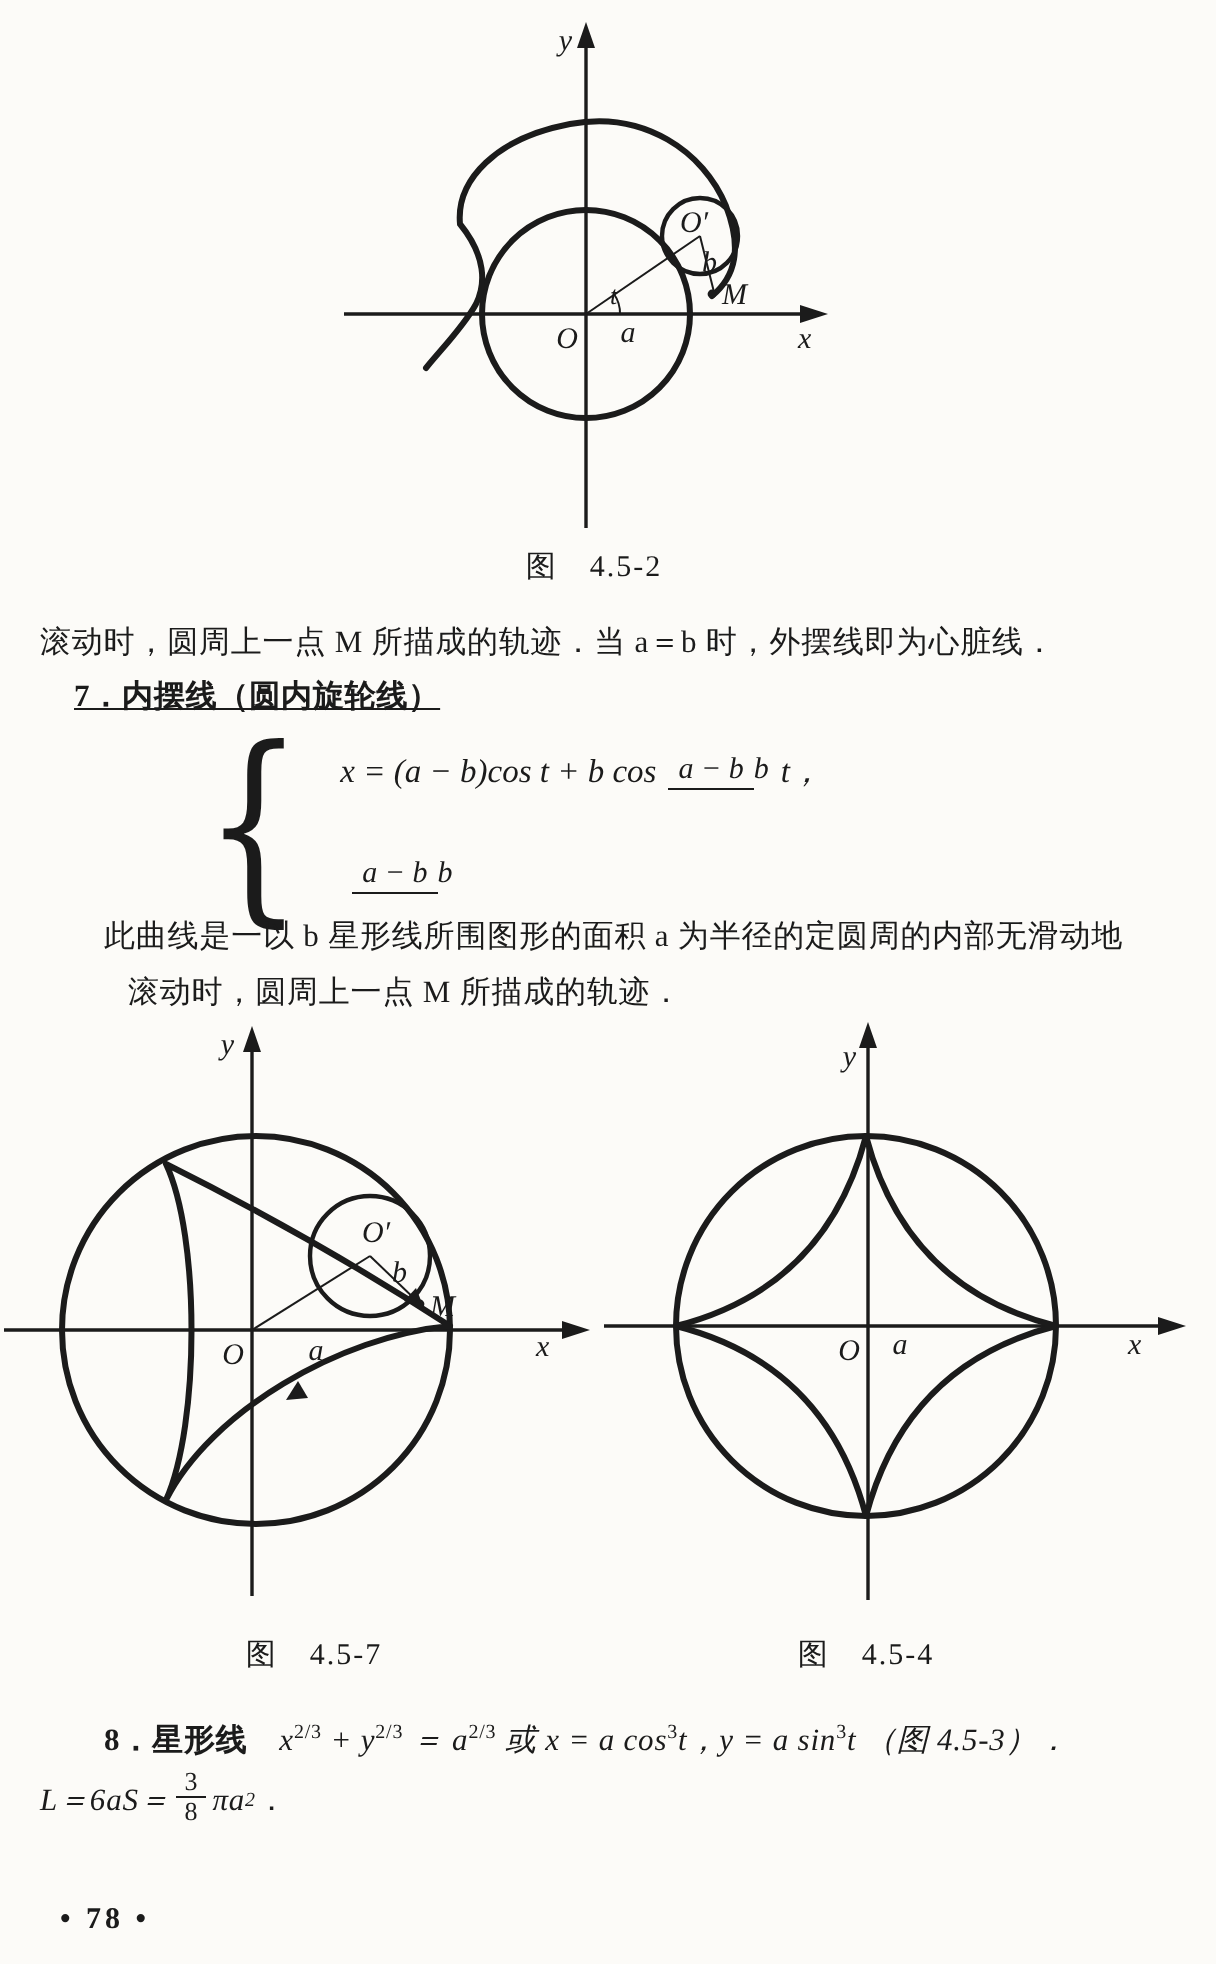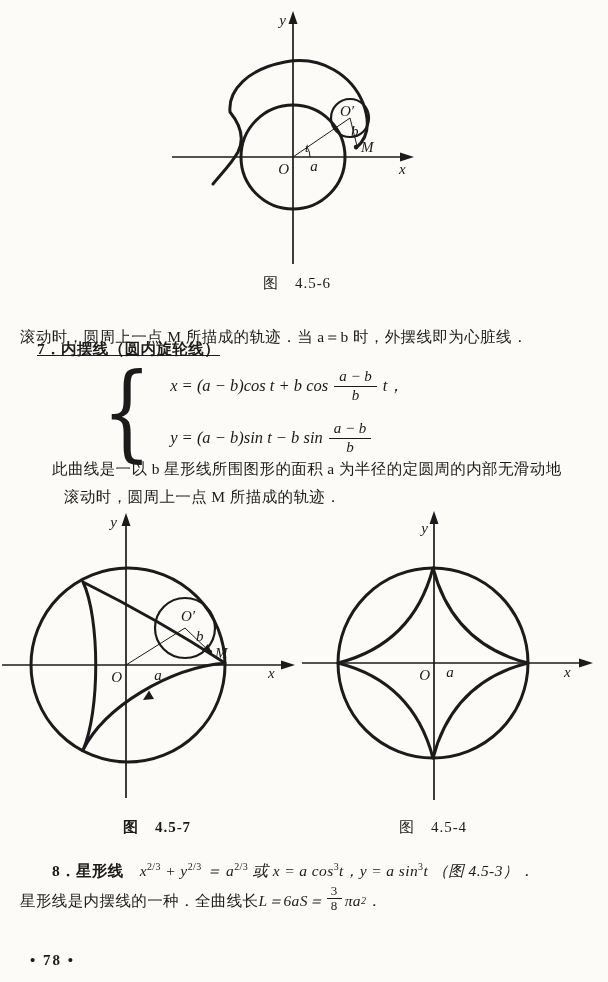--- a/index.html
+++ b/index.html
@@ -13,21 +13,21 @@
   .bold{font-weight:bold;}
   .math{font-style:italic;font-family:"Liberation Serif","DejaVu Serif",serif;}
   .caption{font-size:15px;letter-spacing:1px;text-align:center;width:170px;}
   
   .eq-wrap{display:flex;align-items:center;}
   .brace{font-size:104px;line-height:96px;font-weight:400;
          font-family:"DejaVu Serif","Liberation Serif",serif;
          transform:scaleX(.75);transform-origin:left center;}
   .eq-rows{display:flex;flex-direction:column;gap:10px;margin-left:2px;}
   .eq-row{display:flex;align-items:center;font-size:16.5px;height:42px;white-space:pre;}
-  .frac{display:inline-flex;flex-direction:column;align-items:center;
+  .frac{display:inline-flex;flex-direction:row;align-items:center;
         margin:0 6px;font-size:15px;line-height:1.15;}
   .frac .fnum{padding:0 5px;border-bottom:1.4px solid #1b1b1b;}
   .sfrac{display:inline-flex;flex-direction:column;align-items:center;
          font-size:13px;line-height:1.1;vertical-align:middle;margin:0 3px;
          position:relative;top:-2px;}
   .sfrac .fnum{padding:0 4px;border-bottom:1.3px solid #1b1b1b;}
   sup{font-size:10px;}
   svg{overflow:visible;}
   svg text{font-family:"Liberation Serif","DejaVu Serif",serif;
            font-size:15px;font-style:italic;fill:#1b1b1b;}
@@ -62,39 +62,38 @@
   <text x="286" y="25" text-anchor="end">y</text>
   <text x="399" y="174">x</text>
   <text x="289" y="174" text-anchor="end">O</text>
   <text x="347" y="116" text-anchor="middle">O′</text>
   <text x="351" y="136">b</text>
   <text x="361" y="152">M</text>
   <text x="314" y="171" text-anchor="middle">a</text>
   <text x="305" y="152" style="font-size:13px">t</text>
 </svg>
 
-<div class="abs caption" style="left:212px;top:274px;">图　4.5-6</div>
+<div class="abs caption" style="left:212px;top:274px;">图　4.5-2</div>
 
-<div class="abs cn" style="left:20px;top:324px;">滚动时，圆周上一点 M 所描成的轨迹．当 a＝b 时，外摆线即为心脏线．</div>
+<div class="abs cn" style="left:20px;top:309px;">滚动时，圆周上一点 M 所描成的轨迹．当 a＝b 时，外摆线即为心脏线．</div>
 
 <div class="abs cn bold" style="left:37px;top:336px;text-decoration:underline;">7．内摆线（圆内旋轮线）</div>
 
 <div class="abs eq-wrap" style="left:102px;top:364px;">
   <div class="brace">{</div>
   <div class="eq-rows">
     <div class="eq-row math">
       <span>x = (a − b)cos t + b cos</span>
       <span class="frac">
         <span class="fnum">a − b</span>
         <span class="fden">b</span>
       </span>
       <span>t，</span>
     </div>
     <div class="eq-row math">
-      <span>y = (a − b)sin t − b sin</span>
       <span class="frac">
         <span class="fnum">a − b</span>
         <span class="fden">b</span>
       </span>
     </div>
   </div>
 </div>
 
 <div class="abs cn" style="left:52px;top:456px;">此曲线是一以 b 星形线所围图形的面积 a 为半径的定圆周的内部无滑动地</div>
 <div class="abs cn" style="left:20px;top:484px;margin-left:44px;">滚动时，圆周上一点 M 所描成的轨迹．</div>
@@ -137,29 +136,28 @@
 
   <path class="ink" stroke-width="3" stroke-linejoin="round" d="M 528 663 Q 453 644 433 568 Q 413 644 338 663
            Q 413 682 433 758 Q 453 682 528 663 Z"></path>
 
   <text x="428" y="533" text-anchor="end">y</text>
   <text x="564" y="677">x</text>
   <text x="430" y="680" text-anchor="end">O</text>
   <text x="450" y="677" text-anchor="middle">a</text>
 </svg>
 
-<div class="abs caption" style="left:72px;top:818px;font-weight:bold;">图　4.5-7</div>
+<div class="abs caption" style="left:72px;top:818px;">图　4.5-7</div>
 <div class="abs caption" style="left:348px;top:818px;">图　4.5-4</div>
 
 <div class="abs cn" style="left:52px;top:854px;">
   <span class="bold">8．星形线</span><span class="math">　x</span><sup>2/3</sup><span class="math"> + y</span><sup>2/3</sup><span class="math"> ＝ a</span><sup>2/3</sup><span class="math"> 或 x = a cos</span><sup>3</sup><span class="math">t，y = a sin</span><sup>3</sup><span class="math">t （图 4.5-3）．</span>
 </div>
 
 <div class="abs cn" style="left:20px;top:886px;display:flex;align-items:center;">
-  <span>星形线是内摆线的一种．全曲线长 </span>
     <span class="math">L＝6a</span>
     <span class="math">S＝</span>
     <span class="sfrac">
       <span class="fnum">3</span>
       <span class="fden">8</span>
     </span>
     <span class="math">πa</span>
     <sup class="math">2</sup>
     <span>．</span>
 </div>

